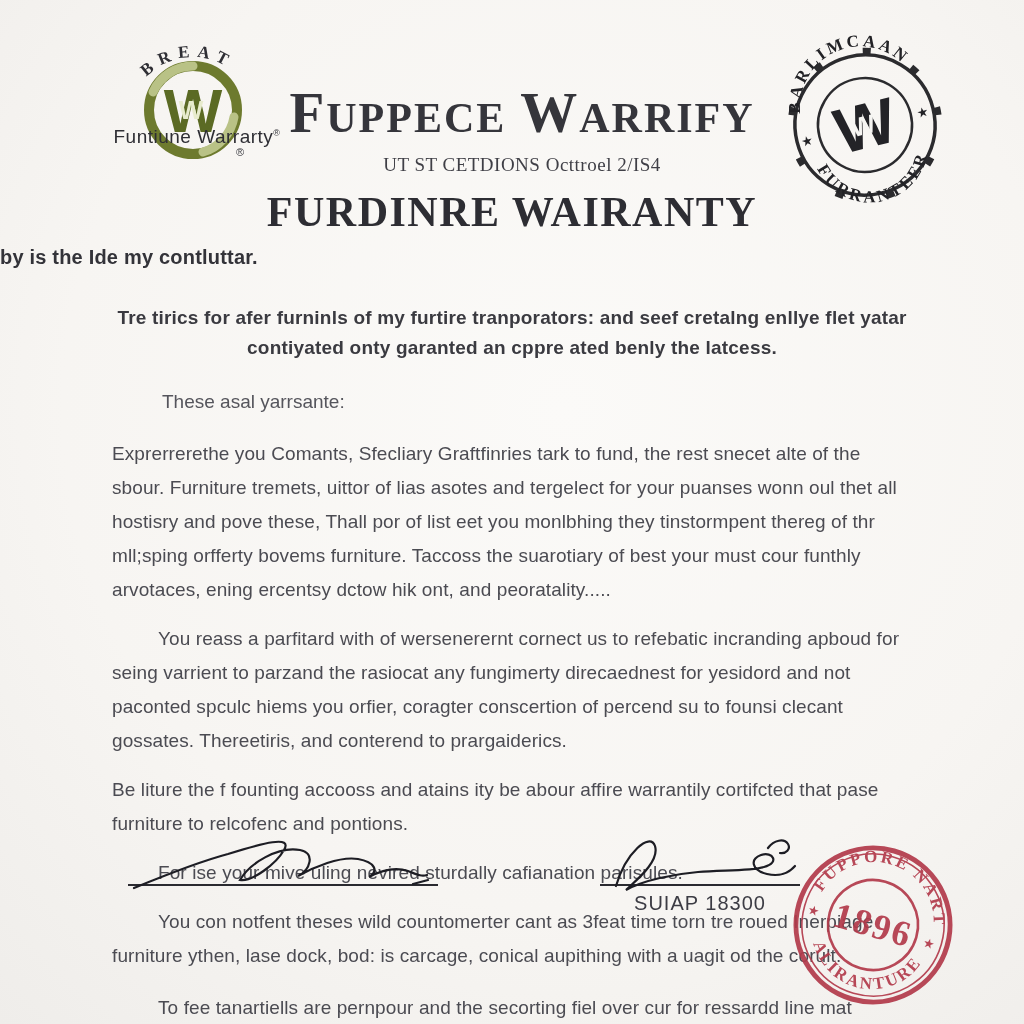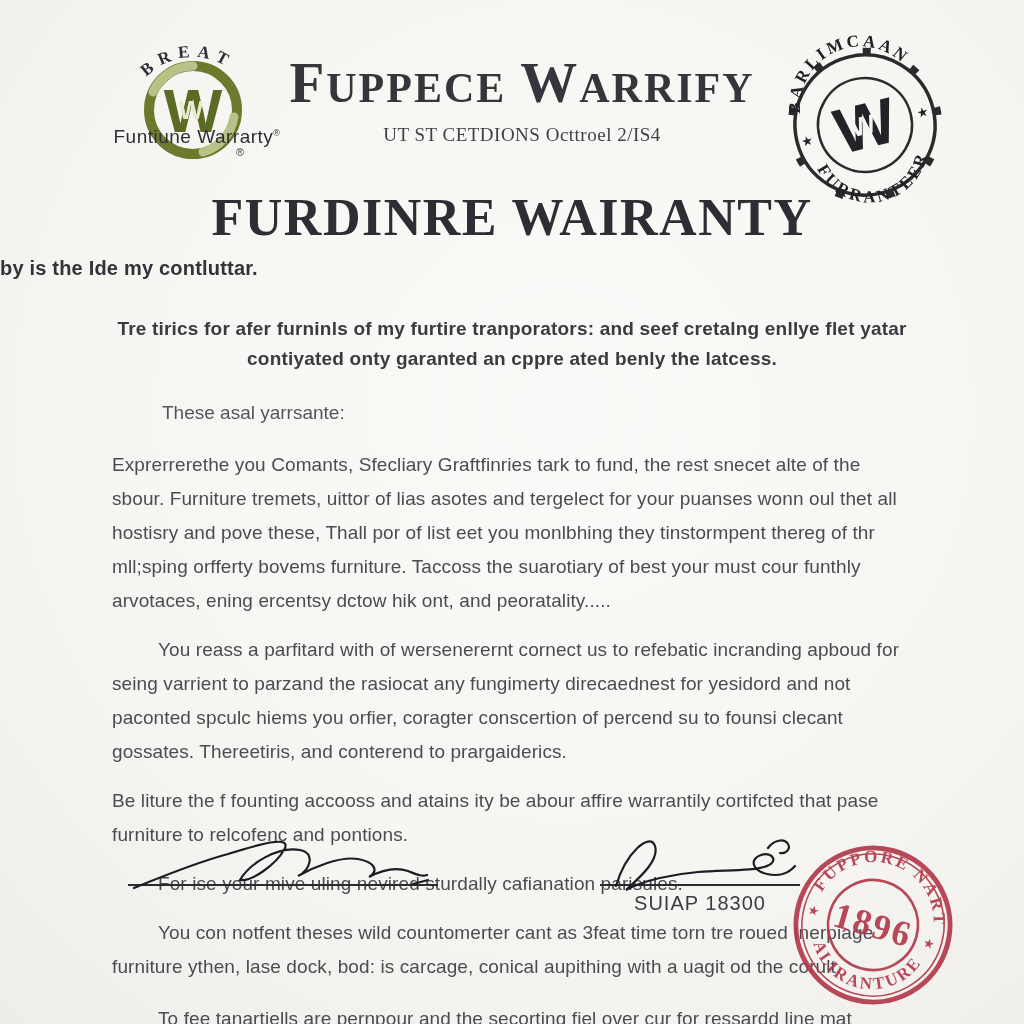--- a/index.html
+++ b/index.html
@@ -14,34 +14,34 @@
   
   .logo{position:absolute;left:108px;top:22px;width:170px;height:150px;}
   .logo-caption{
     position:absolute;left:92px;top:126px;width:210px;text-align:center;
     font-size:19px;color:#2e2e34;letter-spacing:.5px;
   }
   .logo-caption sup{font-size:9px;}
   .title-block{position:absolute;left:242px;top:55px;width:560px;text-align:center;}
   .main-title{
     font-family:"Liberation Serif", serif;font-weight:700;color:#35353b;
-    font-size:42px;letter-spacing:2px;line-height:56px;white-space:nowrap;
+    font-size:42px;letter-spacing:2px;line-height:56px;white-space:nowrap;margin-top:30px;
   }
   .main-title .big{font-size:57px;}
   .main-title .gap{display:inline-block;width:14px;}
   .sub-title{
     font-family:"Liberation Serif", serif;font-size:19px;color:#3f3f46;
     margin-top:8px;letter-spacing:.5px;
   }
   .seal-black{position:absolute;left:775px;top:35px;width:180px;height:180px;}
   
   .doc{position:absolute;left:0;top:188px;width:1024px;}
   .h1{
     text-align:center;font-family:"Liberation Serif", serif;font-weight:700;
-    font-size:52px;color:#2d2d33;letter-spacing:1.5px;margin:0 0 10px 0;
+    font-size:42px;color:#2d2d33;letter-spacing:1.5px;margin:0 0 10px 0;
   }
   .h1-sub{
     text-align:left;font-weight:700;font-size:20px;color:#333339;
     margin:0 0 34px 0;letter-spacing:.2px;
   }
   .intro{
     text-align:center;font-weight:700;font-size:19px;color:#3a3a40;
     line-height:30px;margin:0 0 28px 0;letter-spacing:.2px;
   }
   .list-label{

